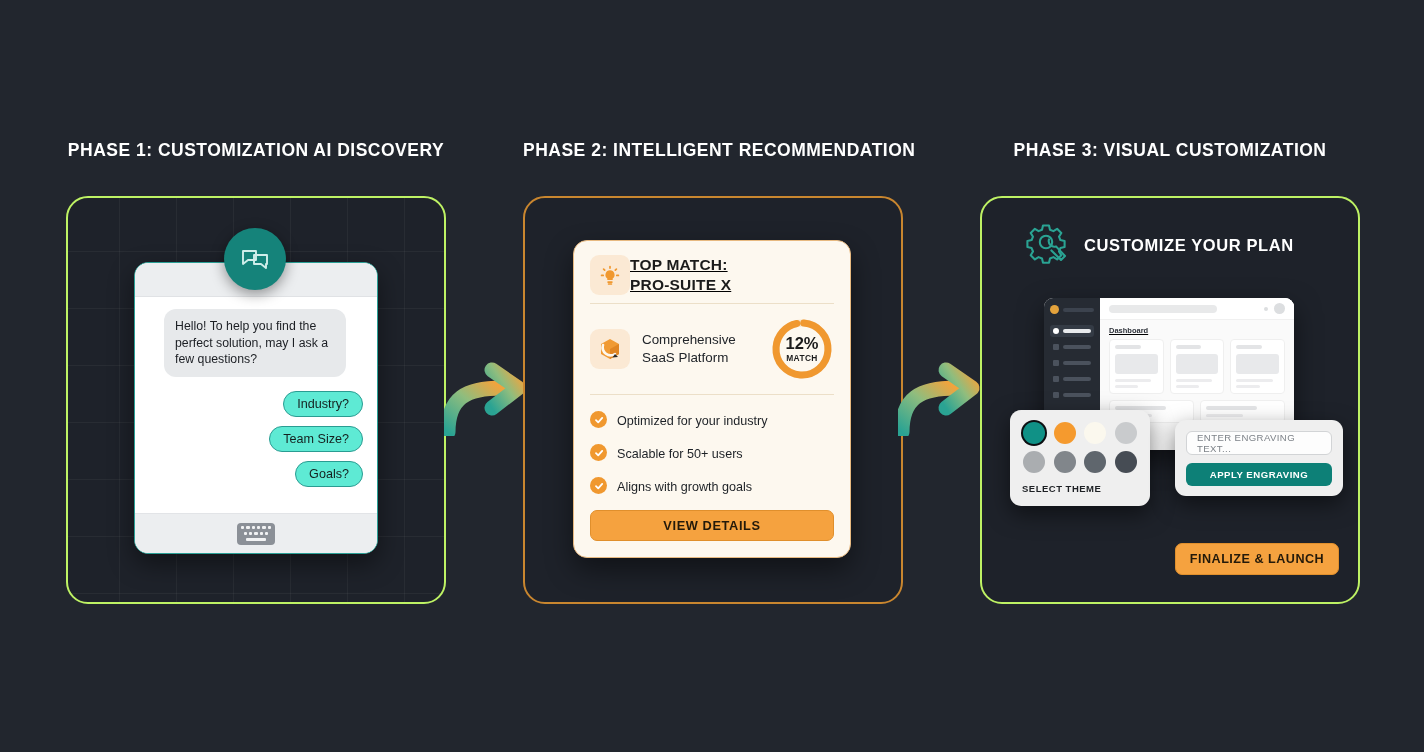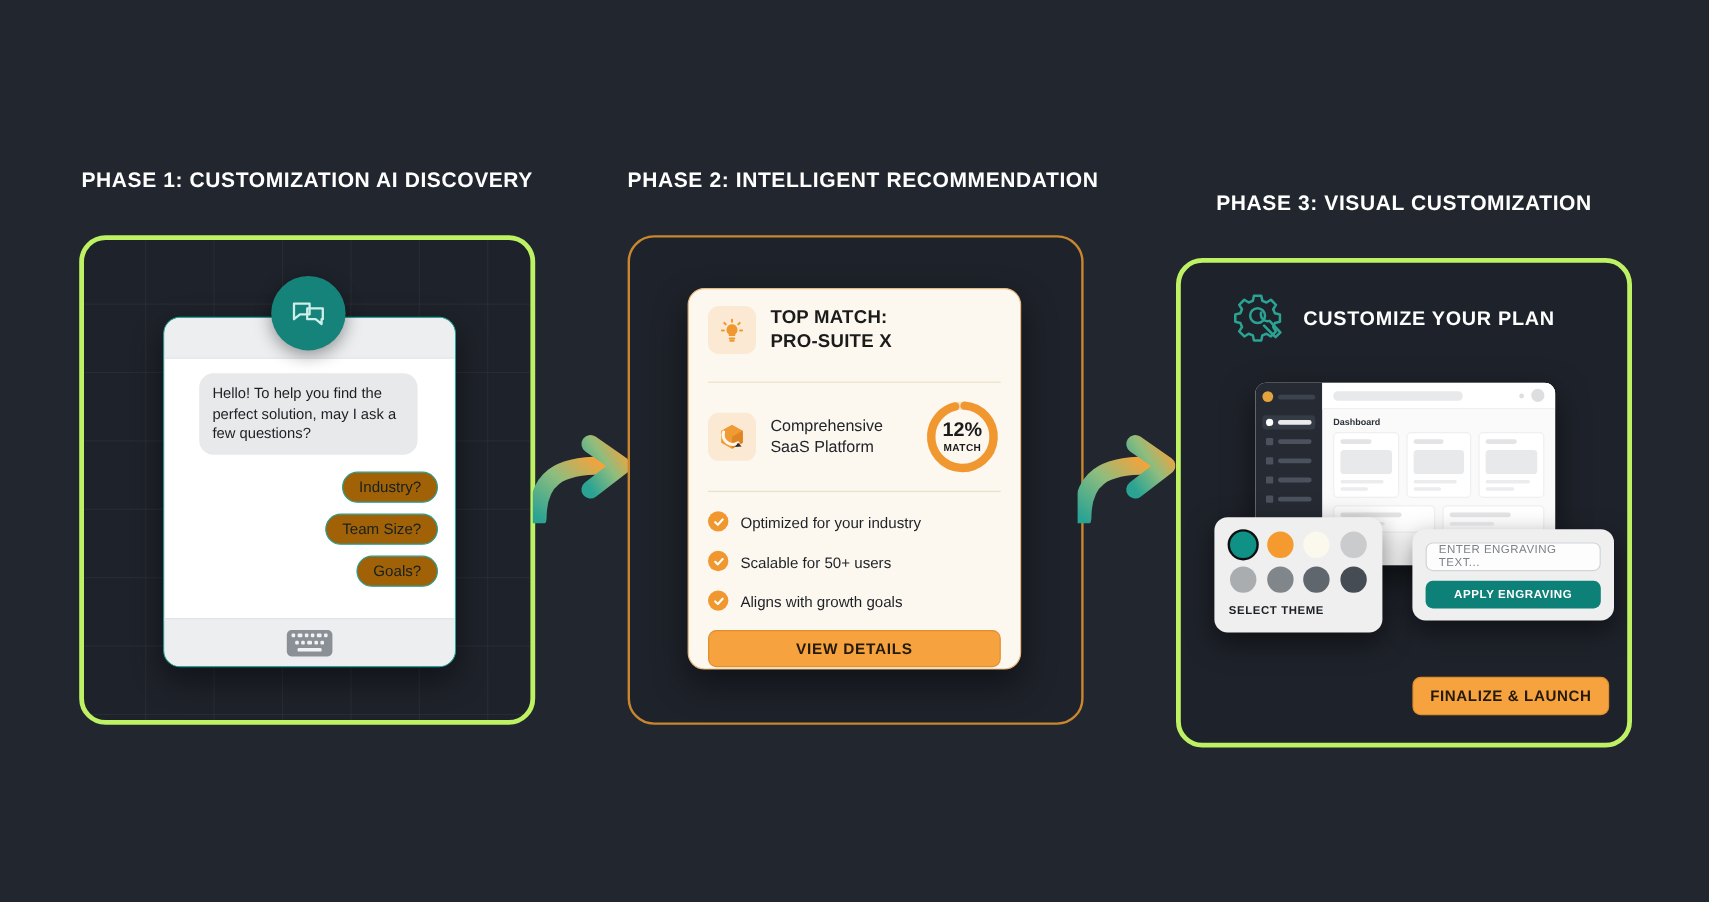--- a/index.html
+++ b/index.html
@@ -24,21 +24,21 @@
     white-space: nowrap;
   }
   .panel {
     position: absolute;
     top: 56px;
     width: 380px;
     height: 408px;
     border-radius: 22px;
     overflow: hidden;
   }
-  .panel-teal { border: 4px solid #bef264; background: #1e222a; }
+  .panel-teal { border: 2px solid #bef264; background: #1e222a; }
   .panel-orange { border: 2px solid #c9862f; background: #1e222a; }
 
   .grid-bg {
     position: absolute; inset: 0;
     background-image:
       linear-gradient(to right, rgba(255,255,255,0.045) 1px, transparent 1px),
       linear-gradient(to bottom, rgba(255,255,255,0.045) 1px, transparent 1px);
     background-size: 57px 57px;
     background-position: -6px -4px;
   }
@@ -61,21 +61,21 @@
   .phone-body { position: relative; height: 218px; background: #fff; padding: 12px 14px 0 29px; }
   .bubble {
     background: #e7e9eb; color: #1c1f24;
     border-radius: 12px;
     padding: 9px 11px;
     font-size: 12.3px; line-height: 1.35;
     width: 182px;
   }
   .chip-col { margin-top: 14px; display: flex; flex-direction: column; align-items: flex-end; gap: 9px; }
   .chip {
-    background: #a16207; color: #15201f;
+    background: #5eead4; color: #15201f;
     border: 1px solid #2a9c92;
     border-radius: 999px;
     padding: 5px 13px;
     font-size: 12.6px;
     white-space: nowrap;
   }
   .phone-foot {
     position: absolute; bottom: 0; left: 0; right: 0;
     height: 40px; background: #eceef0;
     border-top: 1px solid #e2e4e7;
@@ -104,21 +104,21 @@
   .rec-card {
     position: absolute;
     left: 48px; top: 42px;
     width: 278px; height: 318px;
     background: #fdf8ef;
     border: 1.5px solid #e7b980;
     border-radius: 14px;
     box-shadow: 0 12px 28px rgba(0,0,0,0.45);
     padding: 14px 16px;
   }
-  .rec-head { display: flex; align-items: center; gap: 12px; padding-bottom: 23px; border-bottom: 1px solid #ecdfc8; }
+  .rec-head { display: flex; align-items: center; padding-bottom: 8px; border-bottom: 1px solid #ecdfc8; text-decoration: underline; }
   .sq-icon {
     width: 40px; height: 40px; border-radius: 9px;
     background: #fbe9d4;
     display: flex; align-items: center; justify-content: center;
     flex: none;
   }
   .rec-title { font-size: 15.5px; font-weight: bold; color: #1b1b1b; line-height: 1.28; letter-spacing: 0.2px; }
   .rec-mid { display: flex; align-items: center; gap: 12px; padding: 13px 0; border-bottom: 1px solid #ecdfc8; }
   .rec-prod { font-size: 13.4px; color: #22262b; line-height: 1.35; flex: 1; }
   .ring-wrap { position: relative; width: 64px; height: 64px; flex: none; }
@@ -163,21 +163,21 @@
   .dash-side { width: 56px; background: #262b33; padding: 7px 6px; }
   .dash-user { display: flex; align-items: center; gap: 4px; margin-bottom: 11px; }
   .dash-dot { width: 9px; height: 9px; border-radius: 50%; background: #e4a33c; flex: none; }
   .dash-bar { height: 4px; border-radius: 2px; background: #3c434e; flex: 1; }
   .dash-nav { display: flex; align-items: center; gap: 4px; padding: 3px 3px; margin-bottom: 4px; border-radius: 3px; }
   .dash-nav.active { background: #343b45; }
   .dash-nav i { width: 6px; height: 6px; border-radius: 1px; background: #4b525d; flex: none; }
   .dash-nav.active i { background: #ffffff; border-radius: 50%; }
   .dash-nav b { height: 3.5px; border-radius: 2px; background: #4b525d; flex: 1; }
   .dash-nav.active b { background: #e8eaec; }
-  .dash-main { flex: 1; background: #fafafa; }
+  .dash-main { flex: 1; background: #fafafa; text-decoration: underline; }
   .dash-top { height: 22px; background: #fff; display: flex; align-items: center; padding: 0 9px; gap: 6px; border-bottom: 1px solid #f0f0f0; }
   .dash-search { height: 8px; width: 108px; border-radius: 4px; background: #e8e9ea; }
   .dash-spacer { flex: 1; }
   .dash-mini { width: 4px; height: 4px; border-radius: 50%; background: #dcdee0; }
   .dash-av { width: 11px; height: 11px; border-radius: 50%; background: #dcdee0; }
   .dash-title { font-size: 7.5px; font-weight: bold; color: #2c3038; padding: 6px 9px 4px 9px; }
   .dash-cards { display: flex; gap: 6px; padding: 0 9px; }
   .dash-card { flex: 1; background: #fff; border: 1px solid #efefef; border-radius: 4px; padding: 5px; }
   .dash-card .l1 { height: 4px; width: 60%; border-radius: 2px; background: #e3e4e6; }
   .dash-card .blk { height: 20px; border-radius: 3px; background: #e8e9eb; margin: 5px 0 5px 0; }
@@ -376,21 +376,21 @@
       <linearGradient id="ag2" x1="0" y1="1" x2="1" y2="0">
         <stop offset="0%" stop-color="#2aa393"></stop>
         <stop offset="55%" stop-color="#8fbd7e"></stop>
         <stop offset="100%" stop-color="#f2a33c"></stop>
       </linearGradient>
     </defs>
     <path d="M4 74 C4 40, 22 30, 58 30" stroke="url(#ag2)" stroke-width="15" fill="none" stroke-linecap="round"></path>
     <path d="M48 12 L74 30 L48 50" stroke="url(#ag2)" stroke-width="15" fill="none" stroke-linecap="round" stroke-linejoin="round"></path>
   </svg>
 
-  <div class="phase" style="left:980px;margin-top:19px;">
+  <div class="phase" style="left:980px;">
     <div class="phase-title">PHASE 3: VISUAL CUSTOMIZATION</div>
     <div class="panel panel-teal">
 
       <div class="p3-head">
         <span>
           <svg width="46" height="46" viewBox="0 0 46 46" fill="none" stroke="#2aa393" stroke-width="2.1" stroke-linecap="round" stroke-linejoin="round">
             <path d="M19 5.5h6l1 4.2 3.4 1.4 3.7-2.3 4.2 4.2-2.3 3.7 1.4 3.4 4.2 1v6l-4.2 1-1.4 3.4 2.3 3.7-4.2 4.2-3.7-2.3-3.4 1.4-1 4.2h-6l-1-4.2-3.4-1.4-3.7 2.3-4.2-4.2 2.3-3.7-1.4-3.4-4.2-1v-6l4.2-1 1.4-3.4-2.3-3.7 4.2-4.2 3.7 2.3 3.4-1.4z"></path>
             <circle cx="22" cy="22" r="6.2"></circle>
             <path d="M25 19.4a5.6 5.6 0 0 0 7 7L41 36l-4 4-9.6-9.6" stroke="#2aa393"></path>
           </svg>

